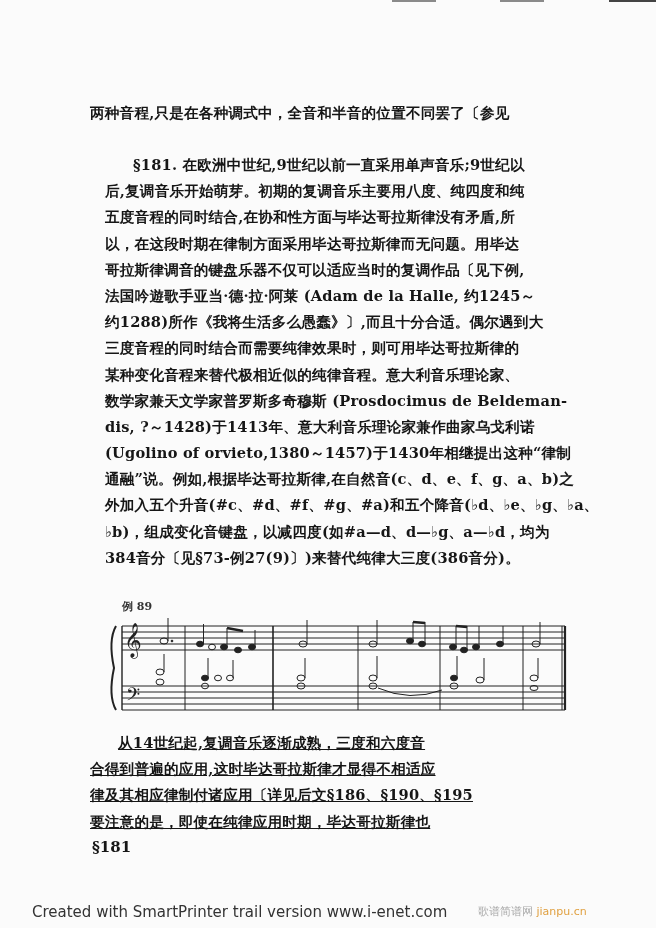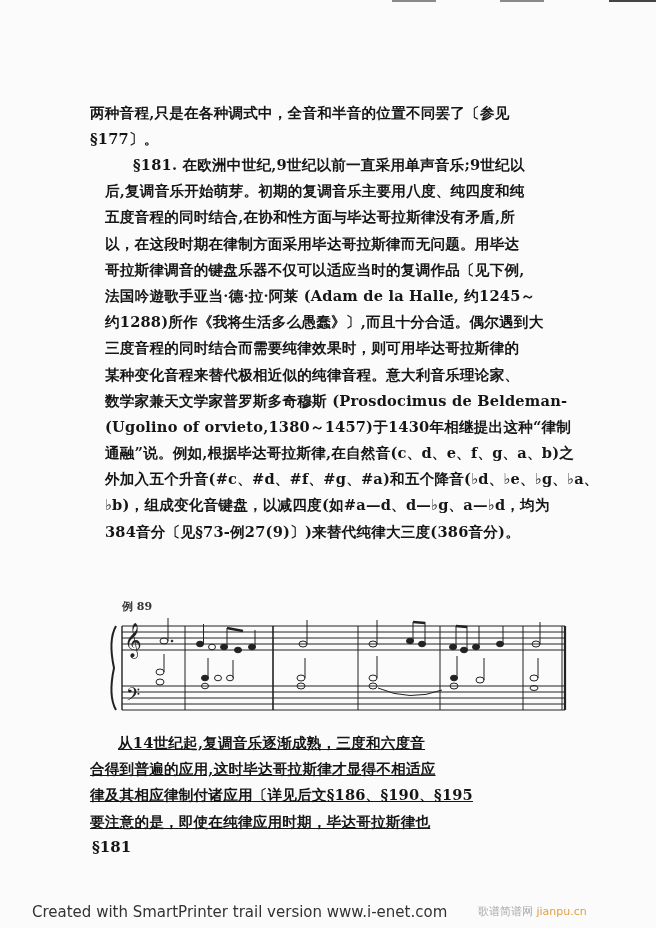--- a/index.html
+++ b/index.html
@@ -40,34 +40,34 @@
   </style>
 </head>
 <body>
 
 <div class="top-mark" style="left:392px;width:44px;"></div>
 <div class="top-mark" style="left:500px;width:44px;"></div>
 <div class="top-mark" style="left:609px;width:47px;background:#444;"></div>
 
 <div class="page-text" style="top:100px;">
   <div class="line">两种音程,只是在各种调式中，全音和半音的位置不同罢了〔参见</div>
-  <div class="line">§177〕。</div>
 </div>
 
 <div class="page-text" style="top:152px;margin-left:15px;">
   <div class="line indent">§181.  在欧洲中世纪,9世纪以前一直采用单声音乐;9世纪以</div>
   <div class="line">后,复调音乐开始萌芽。初期的复调音乐主要用八度、纯四度和纯</div>
   <div class="line">五度音程的同时结合,在协和性方面与毕达哥拉斯律没有矛盾,所</div>
   <div class="line">以，在这段时期在律制方面采用毕达哥拉斯律而无问题。用毕达</div>
   <div class="line">哥拉斯律调音的键盘乐器不仅可以适应当时的复调作品〔见下例,</div>
   <div class="line">法国吟遊歌手亚当·德·拉·阿莱 (Adam de la Halle, 约1245～</div>
   <div class="line">约1288)所作《我将生活多么愚蠢》〕,而且十分合适。偶尔遇到大</div>
   <div class="line">三度音程的同时结合而需要纯律效果时，则可用毕达哥拉斯律的</div>
   <div class="line">某种变化音程来替代极相近似的纯律音程。意大利音乐理论家、</div>
   <div class="line">数学家兼天文学家普罗斯多奇穆斯 (Prosdocimus de Beldeman-</div>
+  <div class="line">dis, ?～1428)于1413年、意大利音乐理论家兼作曲家乌戈利诺</div>
   <div class="line">(Ugolino of orvieto,1380～1457)于1430年相继提出这种“律制</div>
   <div class="line">通融”说。例如,根据毕达哥拉斯律,在自然音(c、d、e、f、g、a、b)之</div>
   <div class="line">外加入五个升音(#c、#d、#f、#g、#a)和五个降音(♭d、♭e、♭g、♭a、</div>
   <div class="line">♭b)，组成变化音键盘，以减四度(如#a—d、d—♭g、a—♭d，均为</div>
   <div class="line">384音分〔见§73-例27(9)〕)来替代纯律大三度(386音分)。</div>
 </div>
 
 <div class="ex-label">例 89</div>
 <svg class="score" viewBox="0 0 480 115" width="480" height="115">
   <g stroke="#222" stroke-width="1" fill="none">

